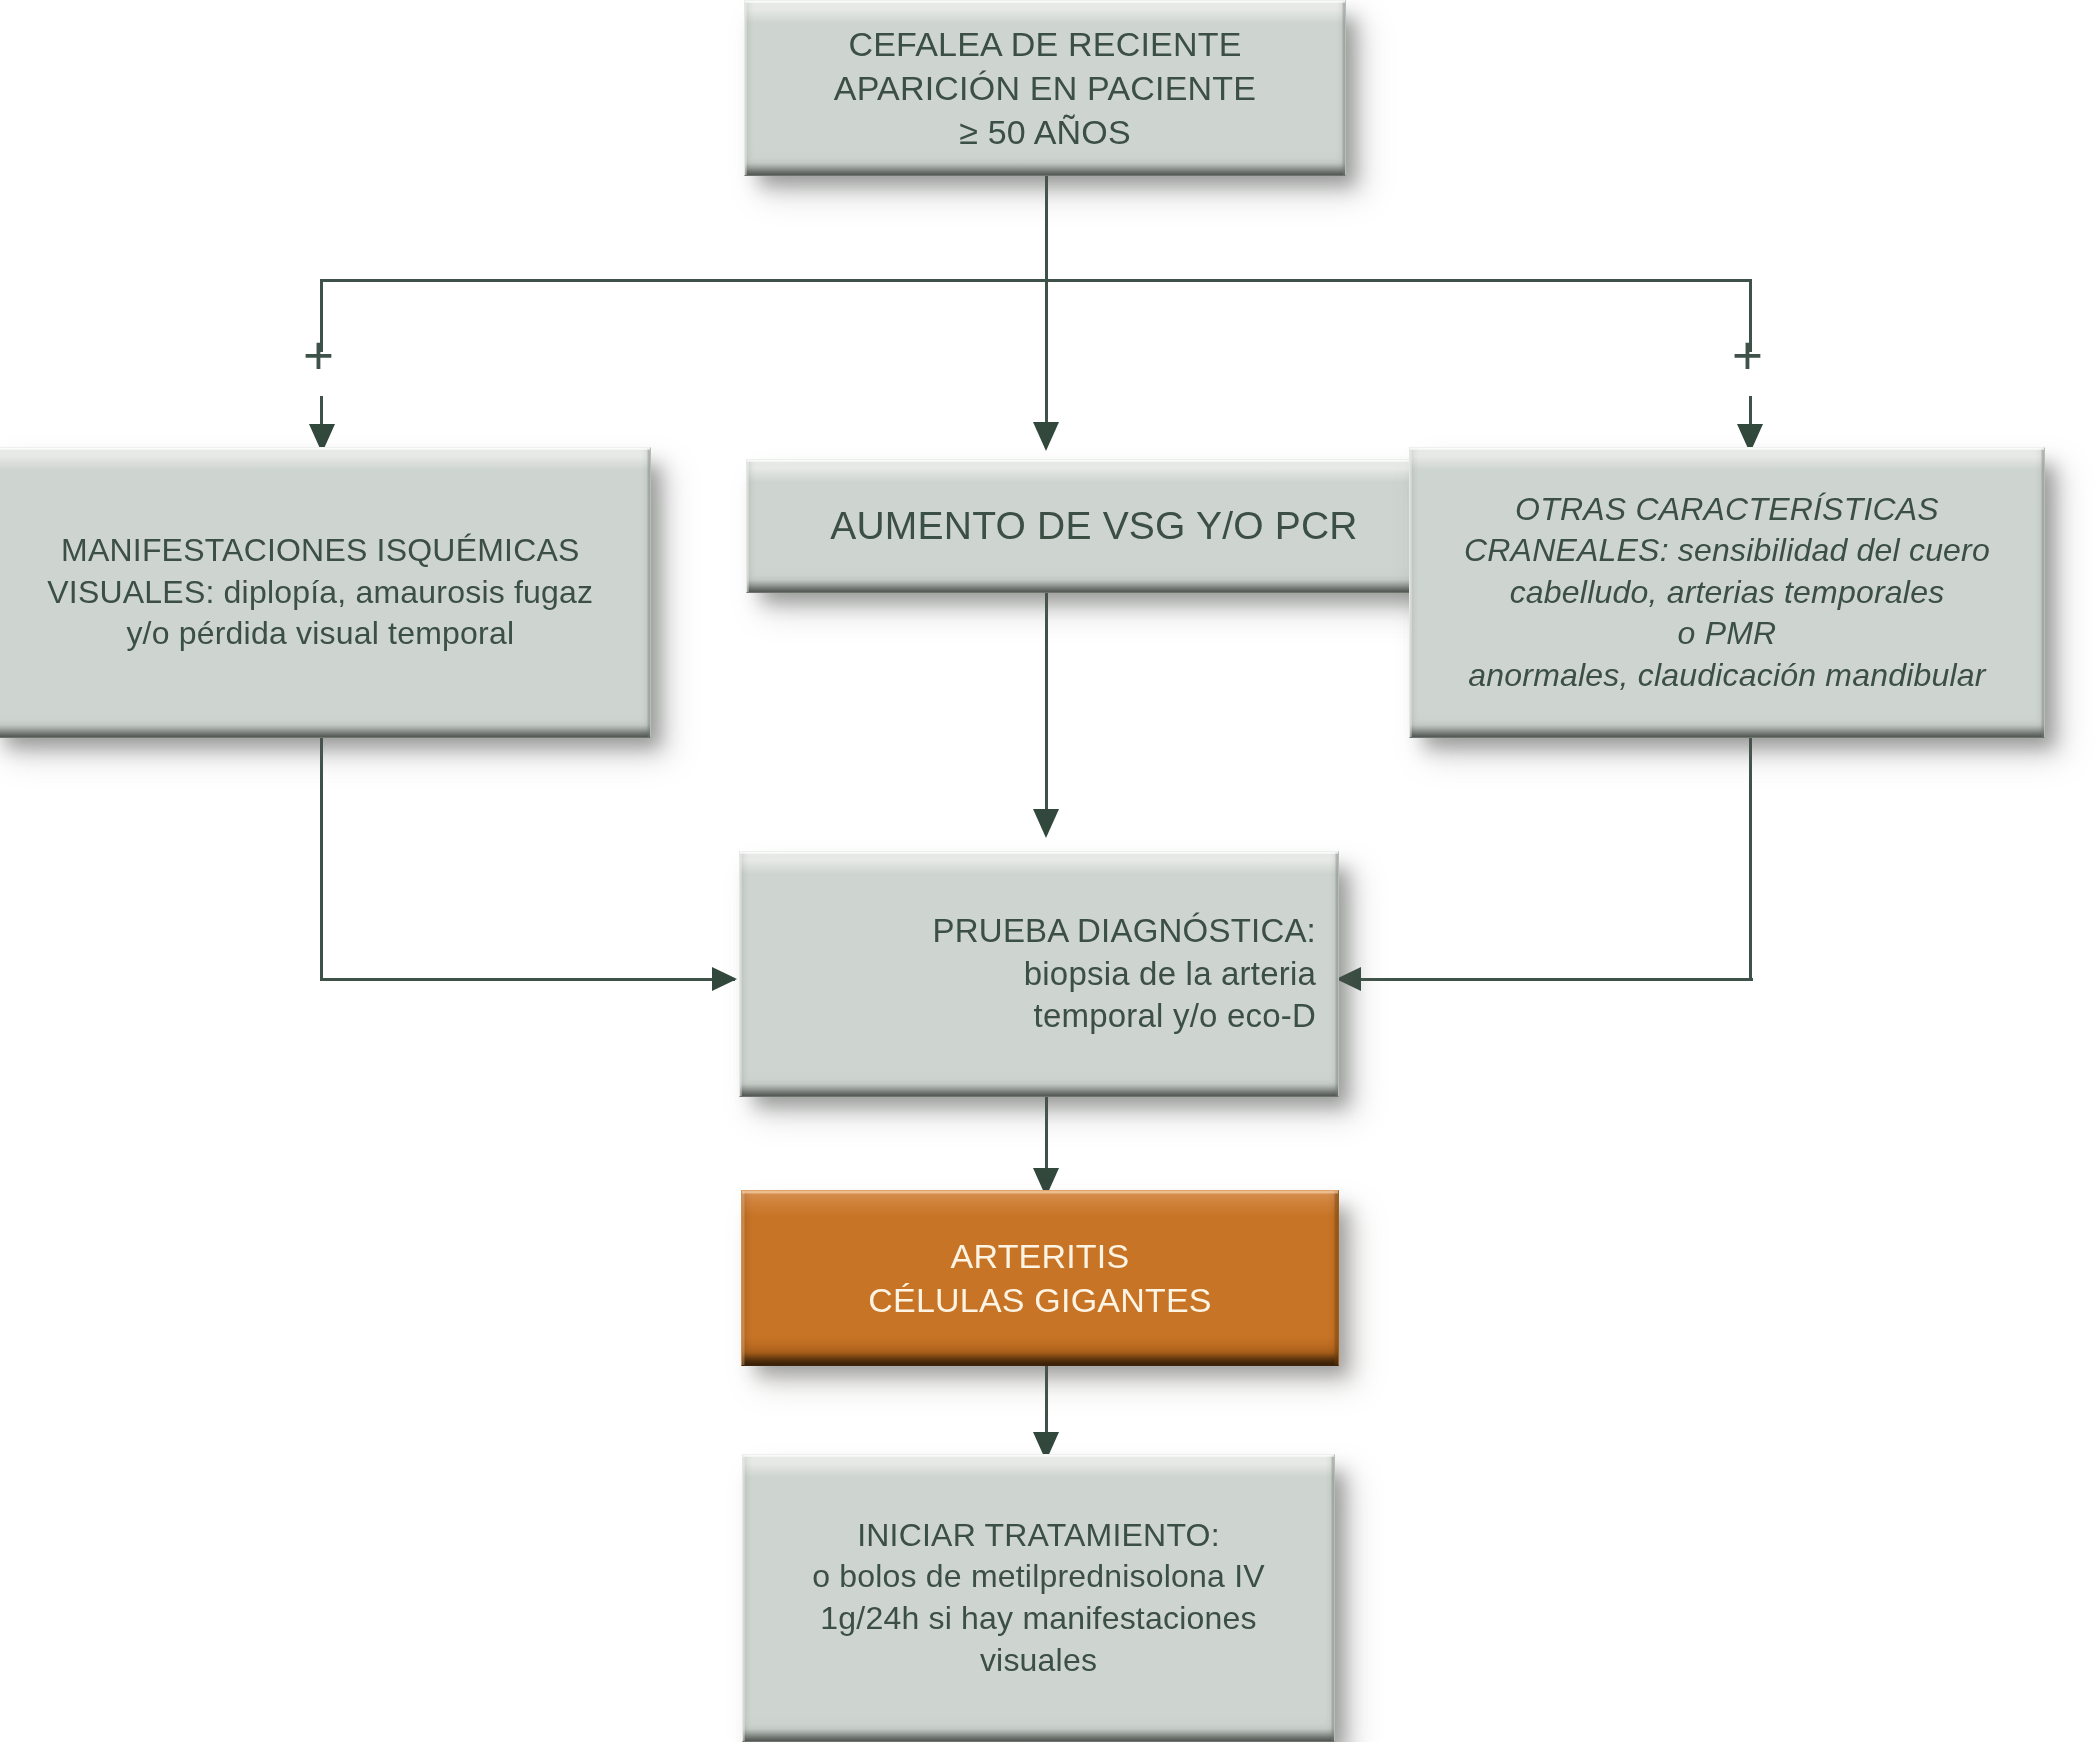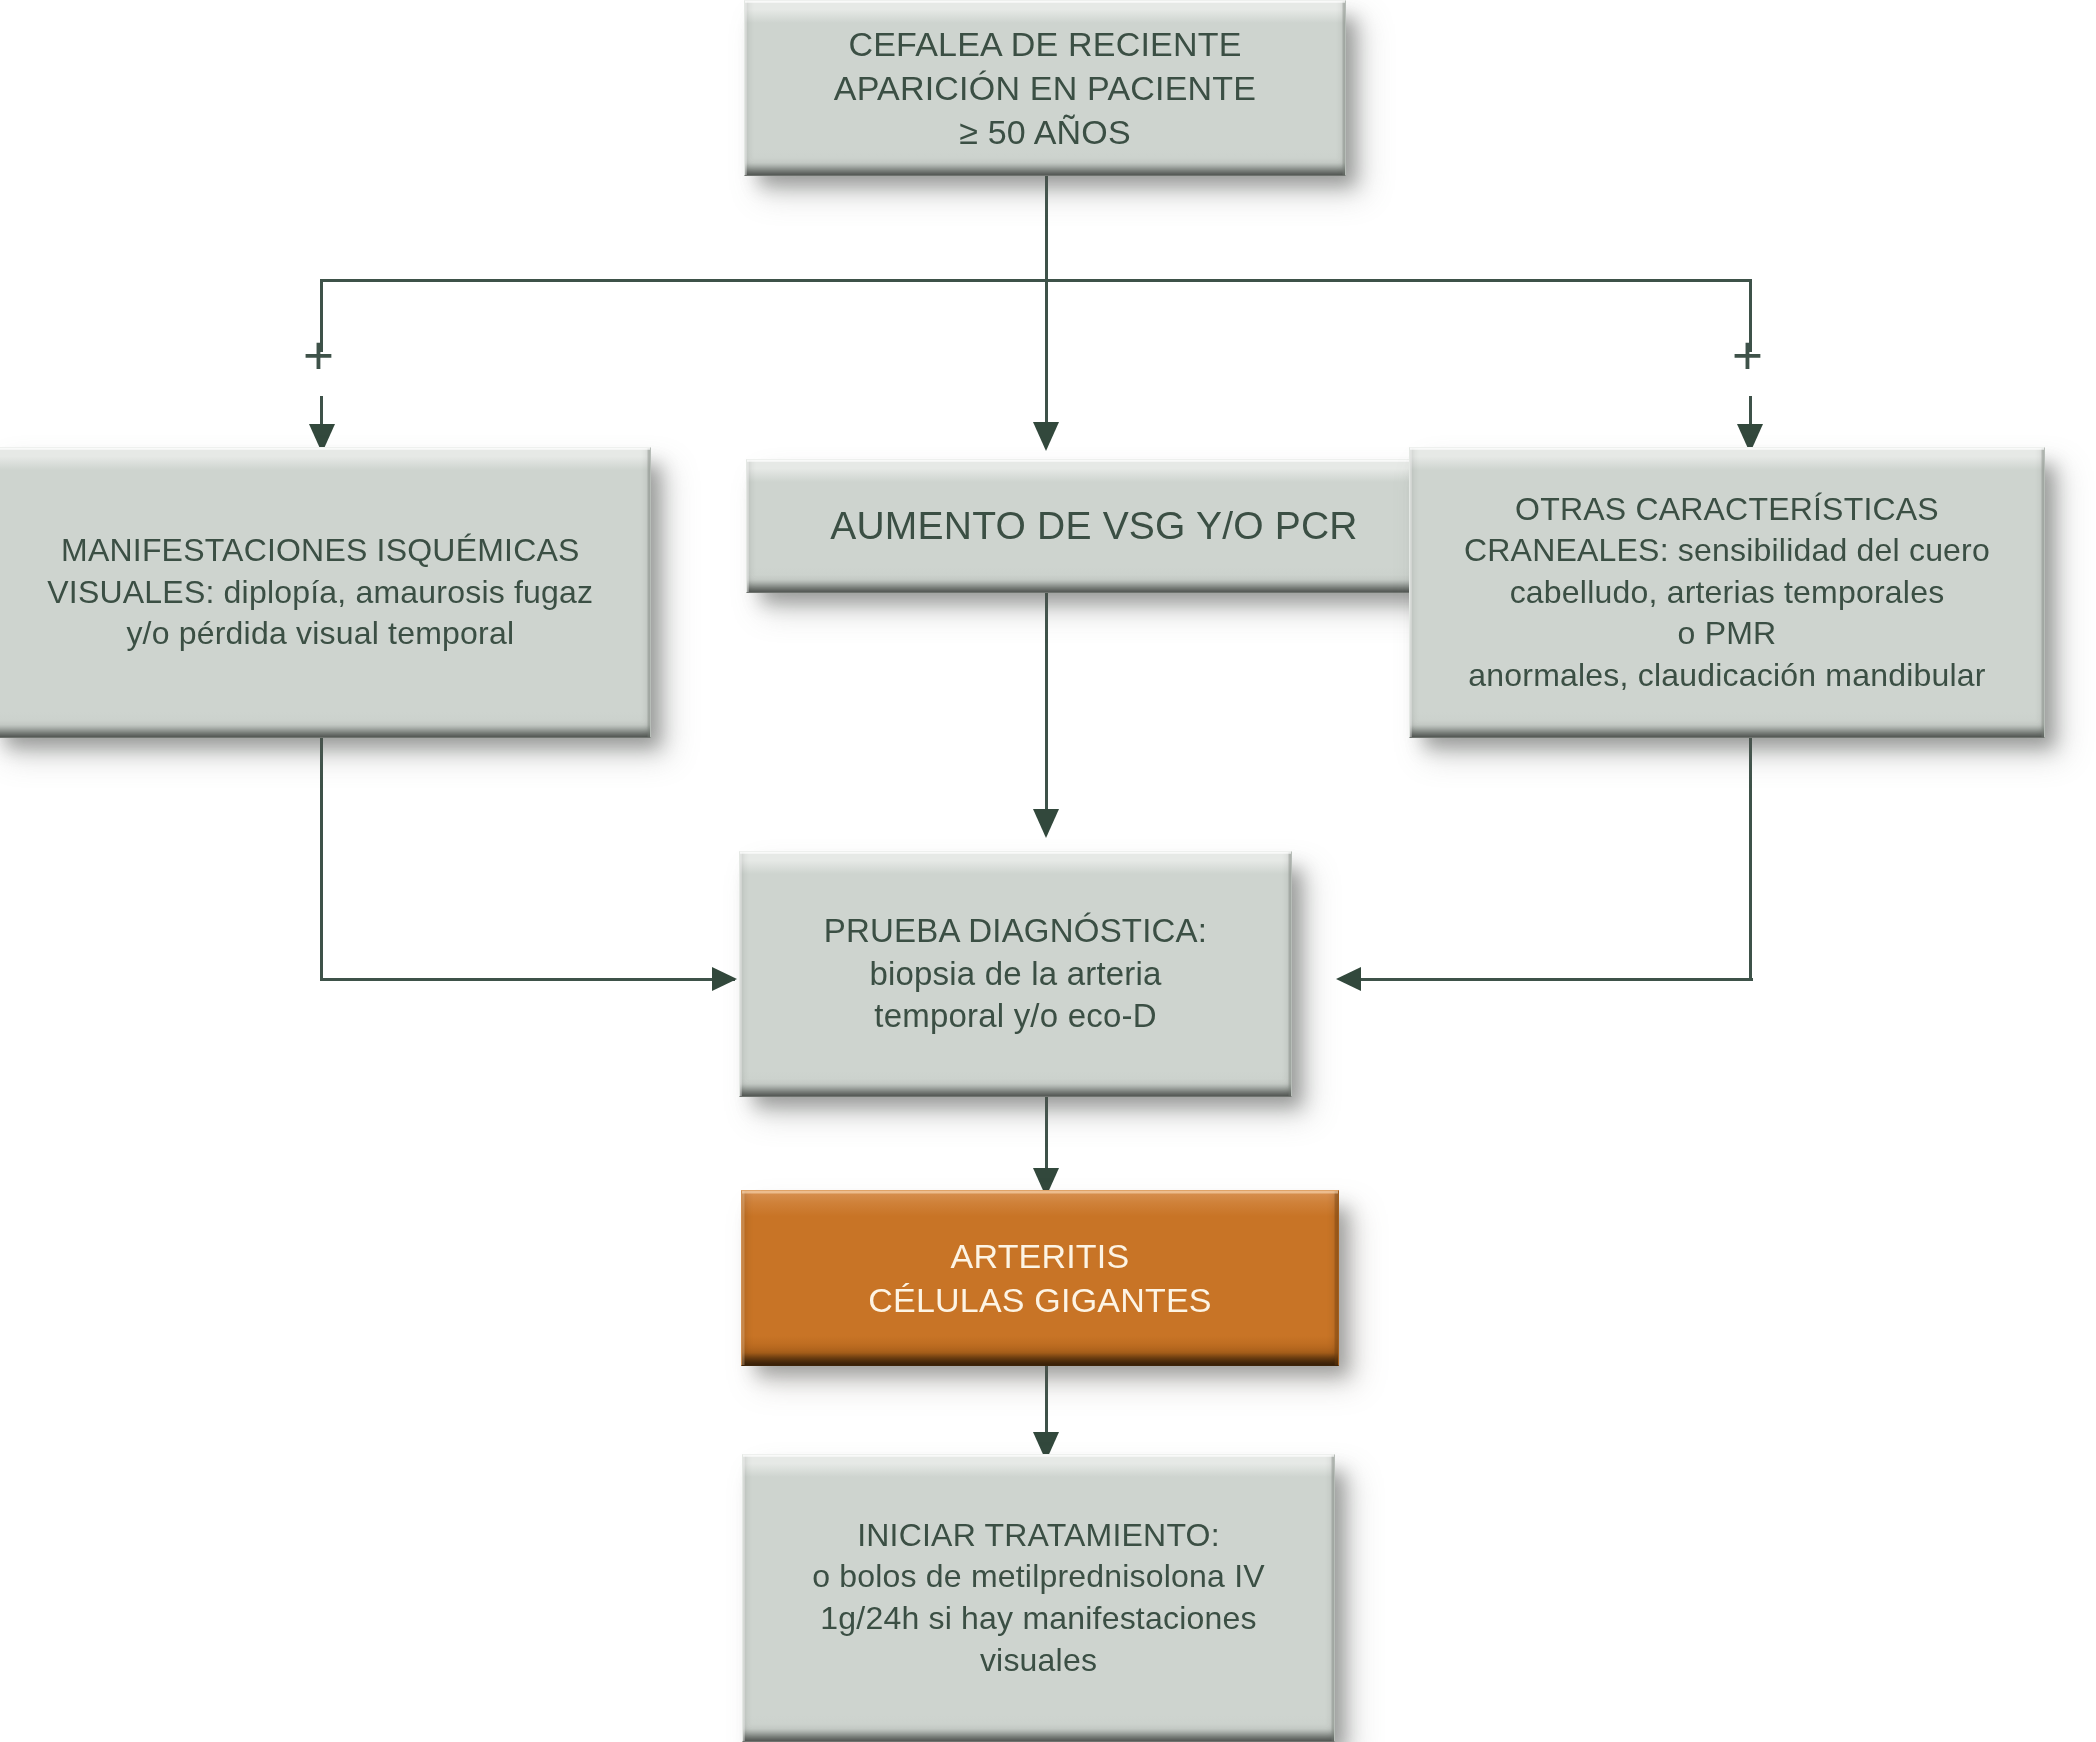--- a/index.html
+++ b/index.html
@@ -179,31 +179,31 @@
       <span class="t-line">y/o pérdida visual temporal</span>
     </div>
   </div>
 
   <div class="node grey" style="left:746px; top:459px; width:696px; height:134px; font-size:39px;">
     <div class="inner">
       <span class="t-line">AUMENTO DE VSG Y/O PCR</span>
     </div>
   </div>
 
-  <div class="node grey" style="left:1409px; top:447px; width:636px; height:291px; font-size:32px;">
+  <div class="node grey" style="left:1409px; top:447px; width:636px; height:291px; font-size:32px;font-style:italic;">
     <div class="inner" style="padding:0 12px;">
       <span class="t-line">OTRAS CARACTERÍSTICAS</span>
       <span class="t-line">CRANEALES: sensibilidad del cuero</span>
       <span class="t-line">cabelludo, arterias temporales</span>
       <span class="t-line">o PMR</span>
       <span class="t-line">anormales, claudicación mandibular</span>
     </div>
   </div>
 
-  <div class="node grey" style="left:739px; top:851px; width:553px; height:246px; font-size:33px;">
+  <div class="node grey" style="left:739px; top:851px; width:600px; height:246px; font-size:33px;text-align:right;">
     <div class="inner">
       <span class="t-line">PRUEBA DIAGNÓSTICA:</span>
       <span class="t-line">biopsia de la arteria</span>
       <span class="t-line">temporal y/o eco-D</span>
     </div>
   </div>
 
   <div class="node orange" style="left:741px; top:1190px; width:598px; height:176px; font-size:34px;">
     <div class="inner">
       <span class="t-line">ARTERITIS</span>

